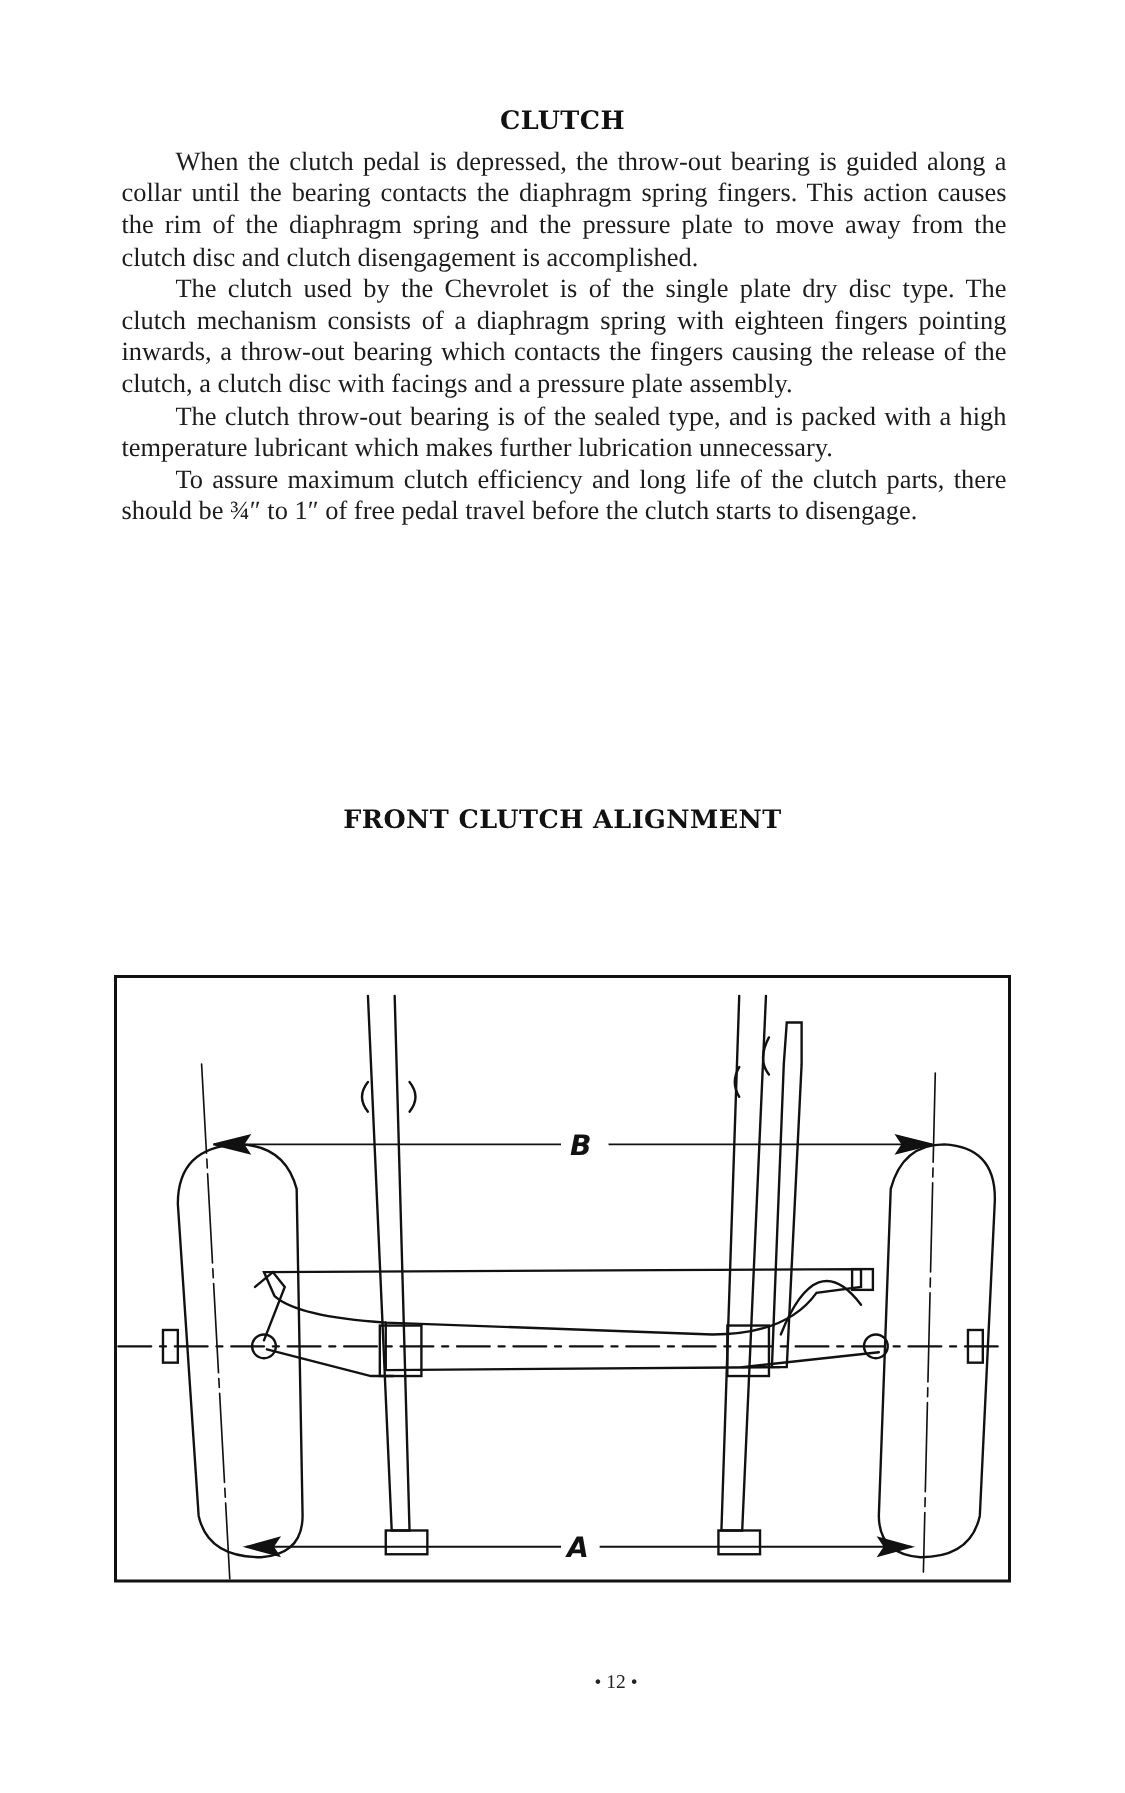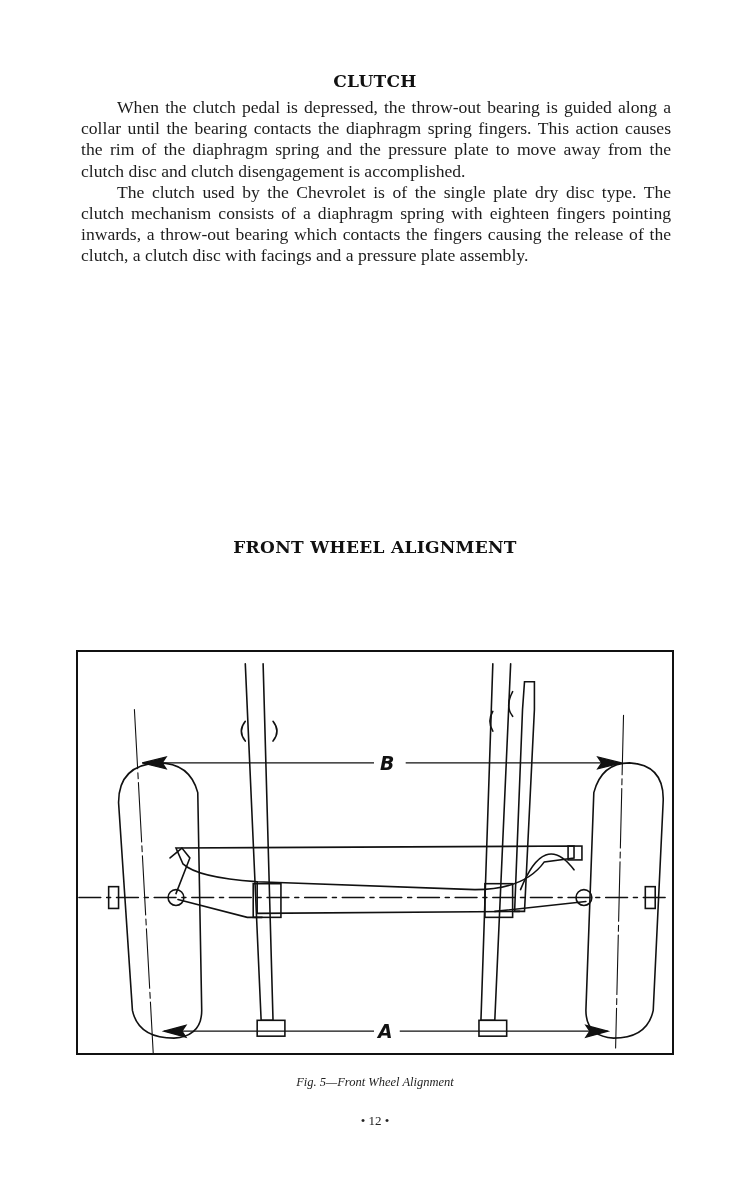--- a/index.html
+++ b/index.html
@@ -27,41 +27,43 @@
   .figure {
     position: absolute; left: 76px; top: 650px; width: 598px; height: 405px;
     border: 2px solid #111; box-sizing: border-box; background: #fff;
   }
   .figure svg { position: absolute; left: 0; top: 0; width: 100%; height: 100%; }
   .caption {
     position: absolute; left: 180px; width: 390px; top: 1075px; text-align: center;
     font-family: "Liberation Serif", serif; font-style: italic; font-size: 12.5px; color: #222;
   }
   .page-number {
-    position: absolute; left: 325px; width: 100px; top: 1113px; text-align: center;
+    position: absolute; left: 325px; width: 100px; top: 1113px; text-align: right;
     font-family: "Liberation Serif", serif; font-size: 13px; color: #222;
   }
   .dim-label {
     font-family: "DejaVu Sans", sans-serif; font-style: italic; font-weight: bold;
     font-size: 19px; fill: #111;
   }
 </style>
 </head>
 <body>
 
 <div class="page">
 
   <div class="heading h-clutch">CLUTCH</div>
 
   <div class="body-text t-clutch">
     <p>When the clutch pedal is depressed, the throw-out bearing is guided along a collar until the bearing contacts the diaphragm spring fingers. This action causes the rim of the diaphragm spring and the pressure plate to move away from the clutch disc and clutch disengagement is accomplished.</p>
     <p>The clutch used by the Chevrolet is of the single plate dry disc type. The clutch mechanism consists of a diaphragm spring with eighteen fingers pointing inwards, a throw-out bearing which contacts the fingers causing the release of the clutch, a clutch disc with facings and a pressure plate assembly.</p>
+    <p>The clutch throw-out bearing is of the sealed type, and is packed with a high temperature lubricant which makes further lubrication unnecessary.</p>
+    <p>To assure maximum clutch efficiency and long life of the clutch parts, there should be ¾″ to 1″ of free pedal travel before the clutch starts to disengage.</p>
   </div>
 
-  <div class="heading h-fwa">FRONT WHEEL ALIGNMENT</div>
+  <div class="heading h-fwa">FRONT CLUTCH ALIGNMENT</div>
 
 
   <div class="figure">
     <svg viewBox="0 0 598 405" xmlns="http://www.w3.org/2000/svg">
       <g fill="none" stroke="#111" stroke-width="1.6" stroke-linecap="round">
 
         <line x1="0" y1="248" x2="598" y2="248" stroke-dasharray="22 6 4 6"></line>
 
         <path d="M40 152 Q40 114 80 112 Q112 112 120 142 L124 362 Q124 388 96 390 Q60 390 54 362 Z"></path>
         <line x1="56" y1="58" x2="75" y2="405" stroke-width="1.1" stroke-dasharray="60 4 6 4"></line>
@@ -107,16 +109,15 @@
       <g stroke="#111" stroke-width="1.3" fill="#111">
         <line x1="86" y1="383" x2="298" y2="383"></line>
         <polygon points="86,383 108,377 104,383 108,389"></polygon>
         <line x1="324" y1="383" x2="534" y2="383"></line>
         <polygon points="534,383 512,377 516,383 512,389"></polygon>
       </g>
       <text class="dim-label" x="302" y="390">A</text>
     </svg>
   </div>
 
-  <div class="caption">Fig. 5—Front Wheel Alignment</div>
   <div class="page-number">• 12 •</div>
 
 </div>
 
 </body></html>

